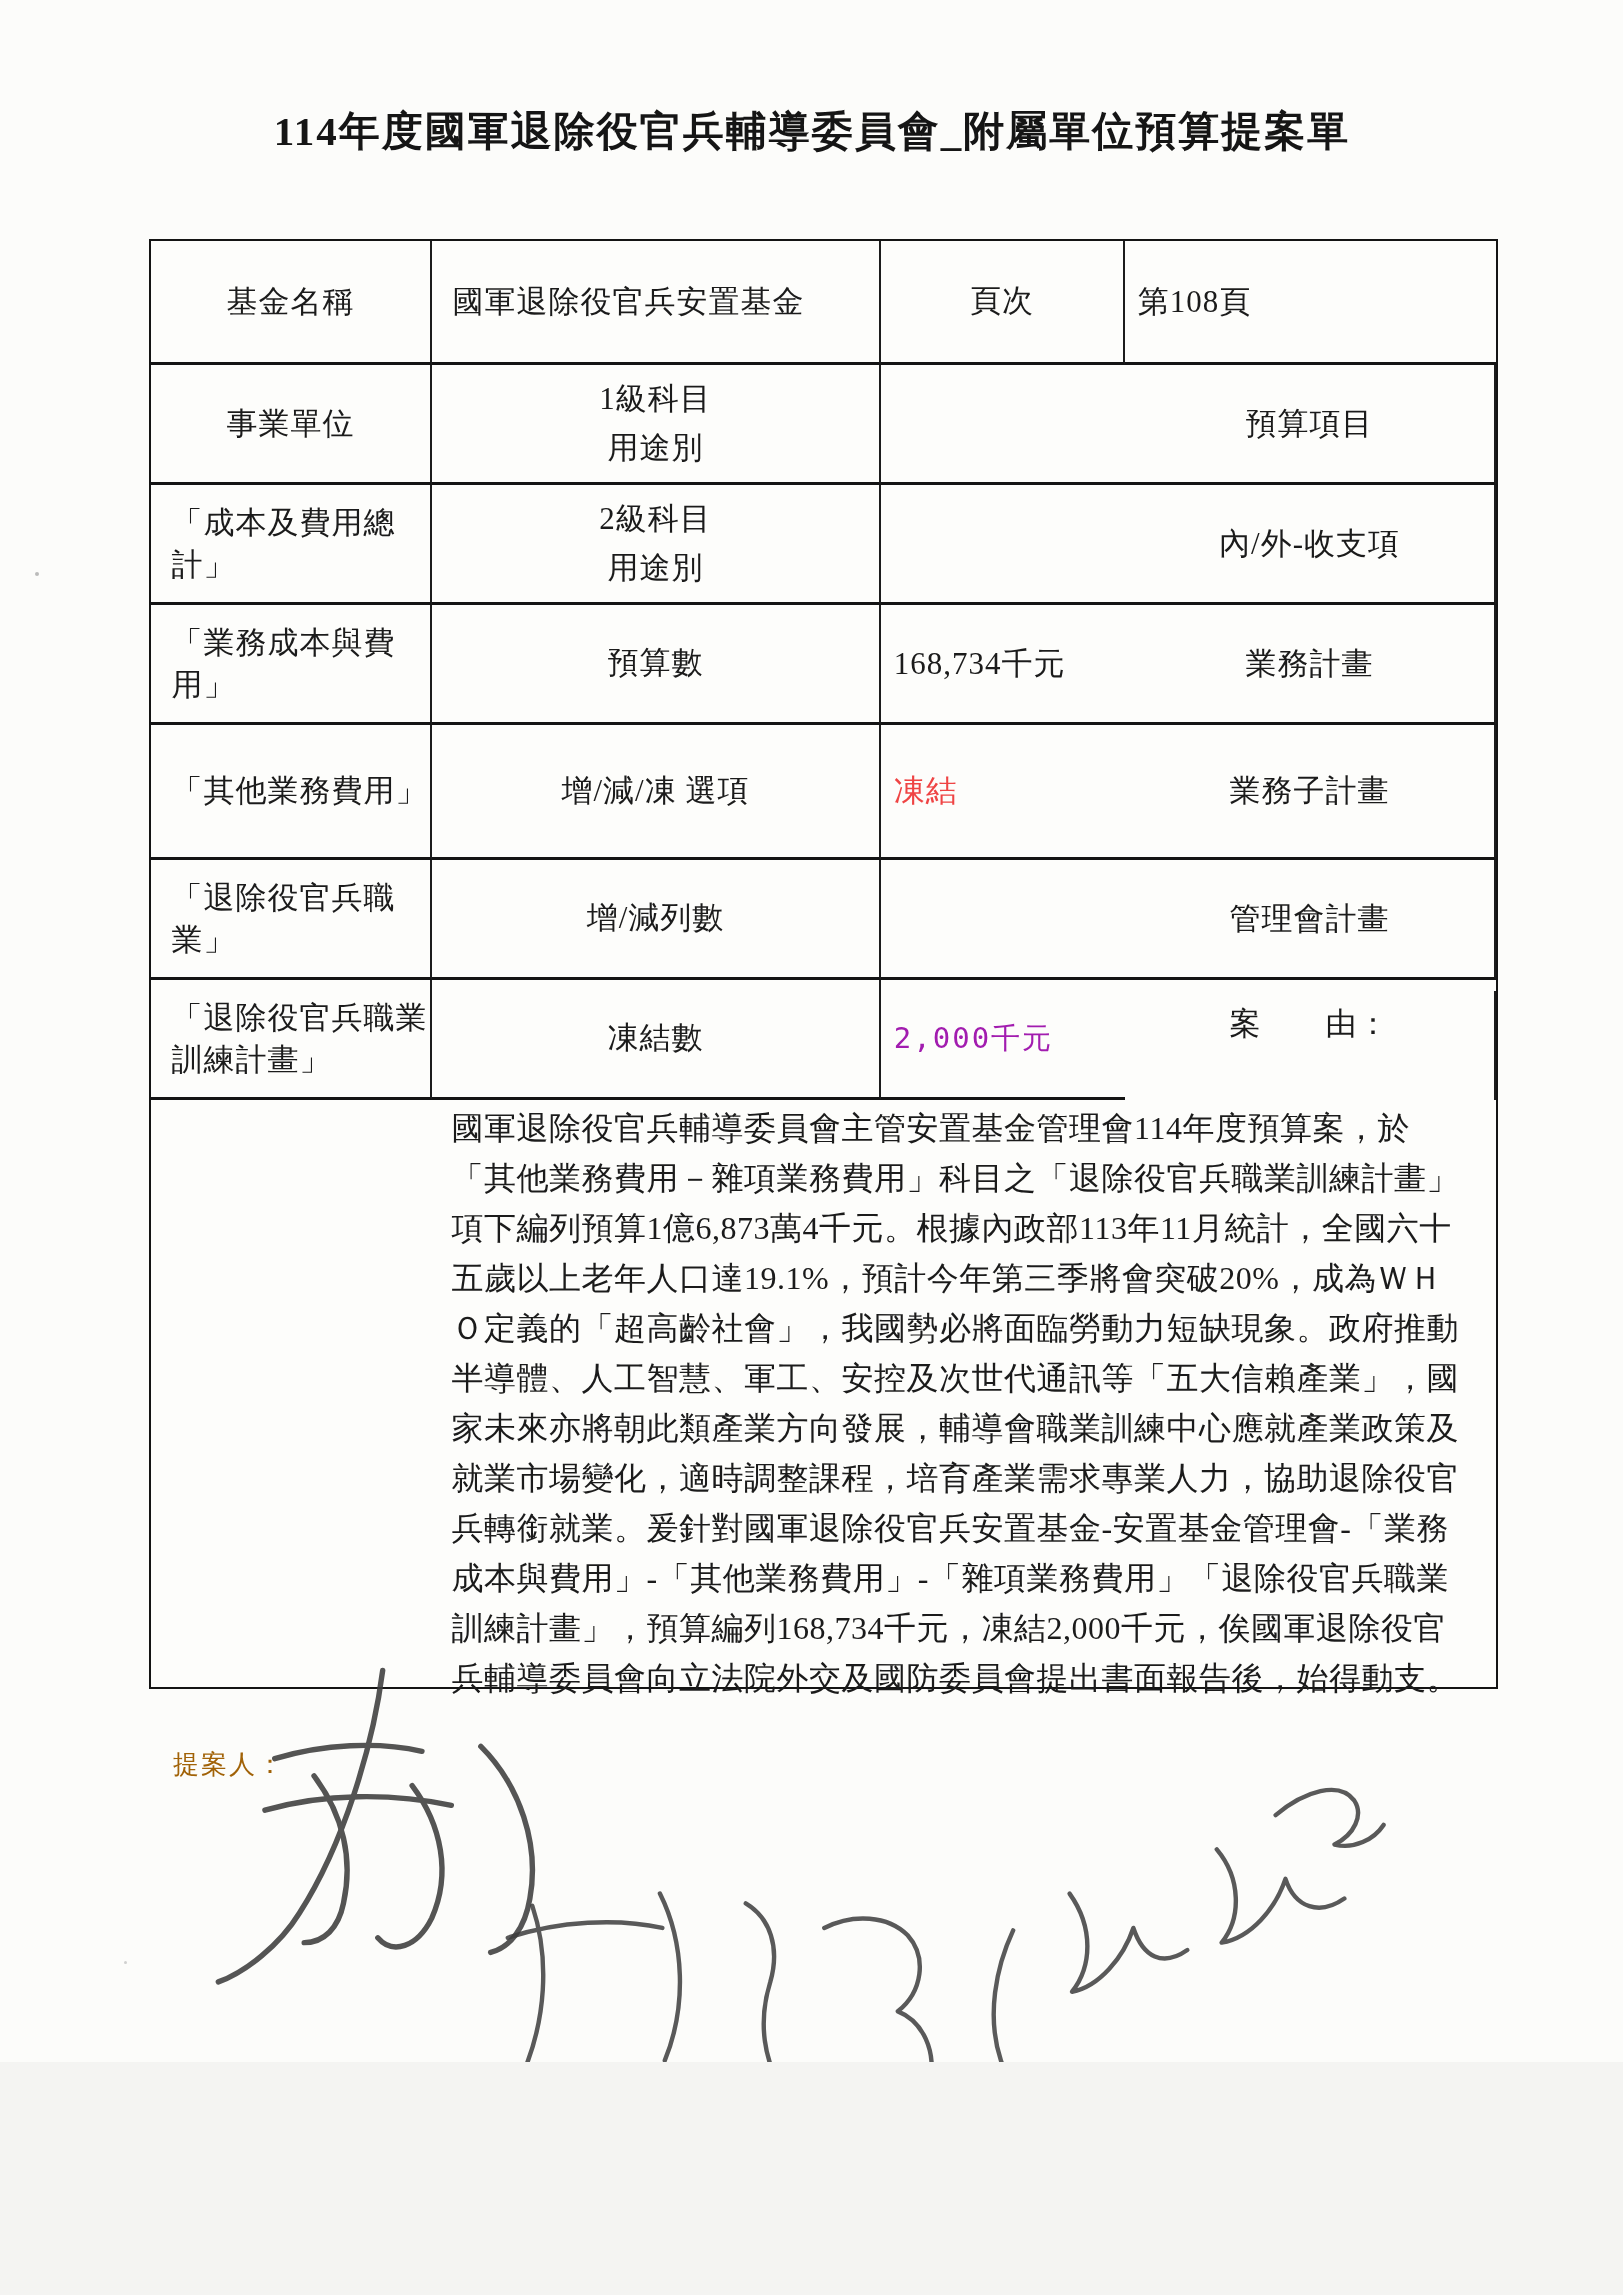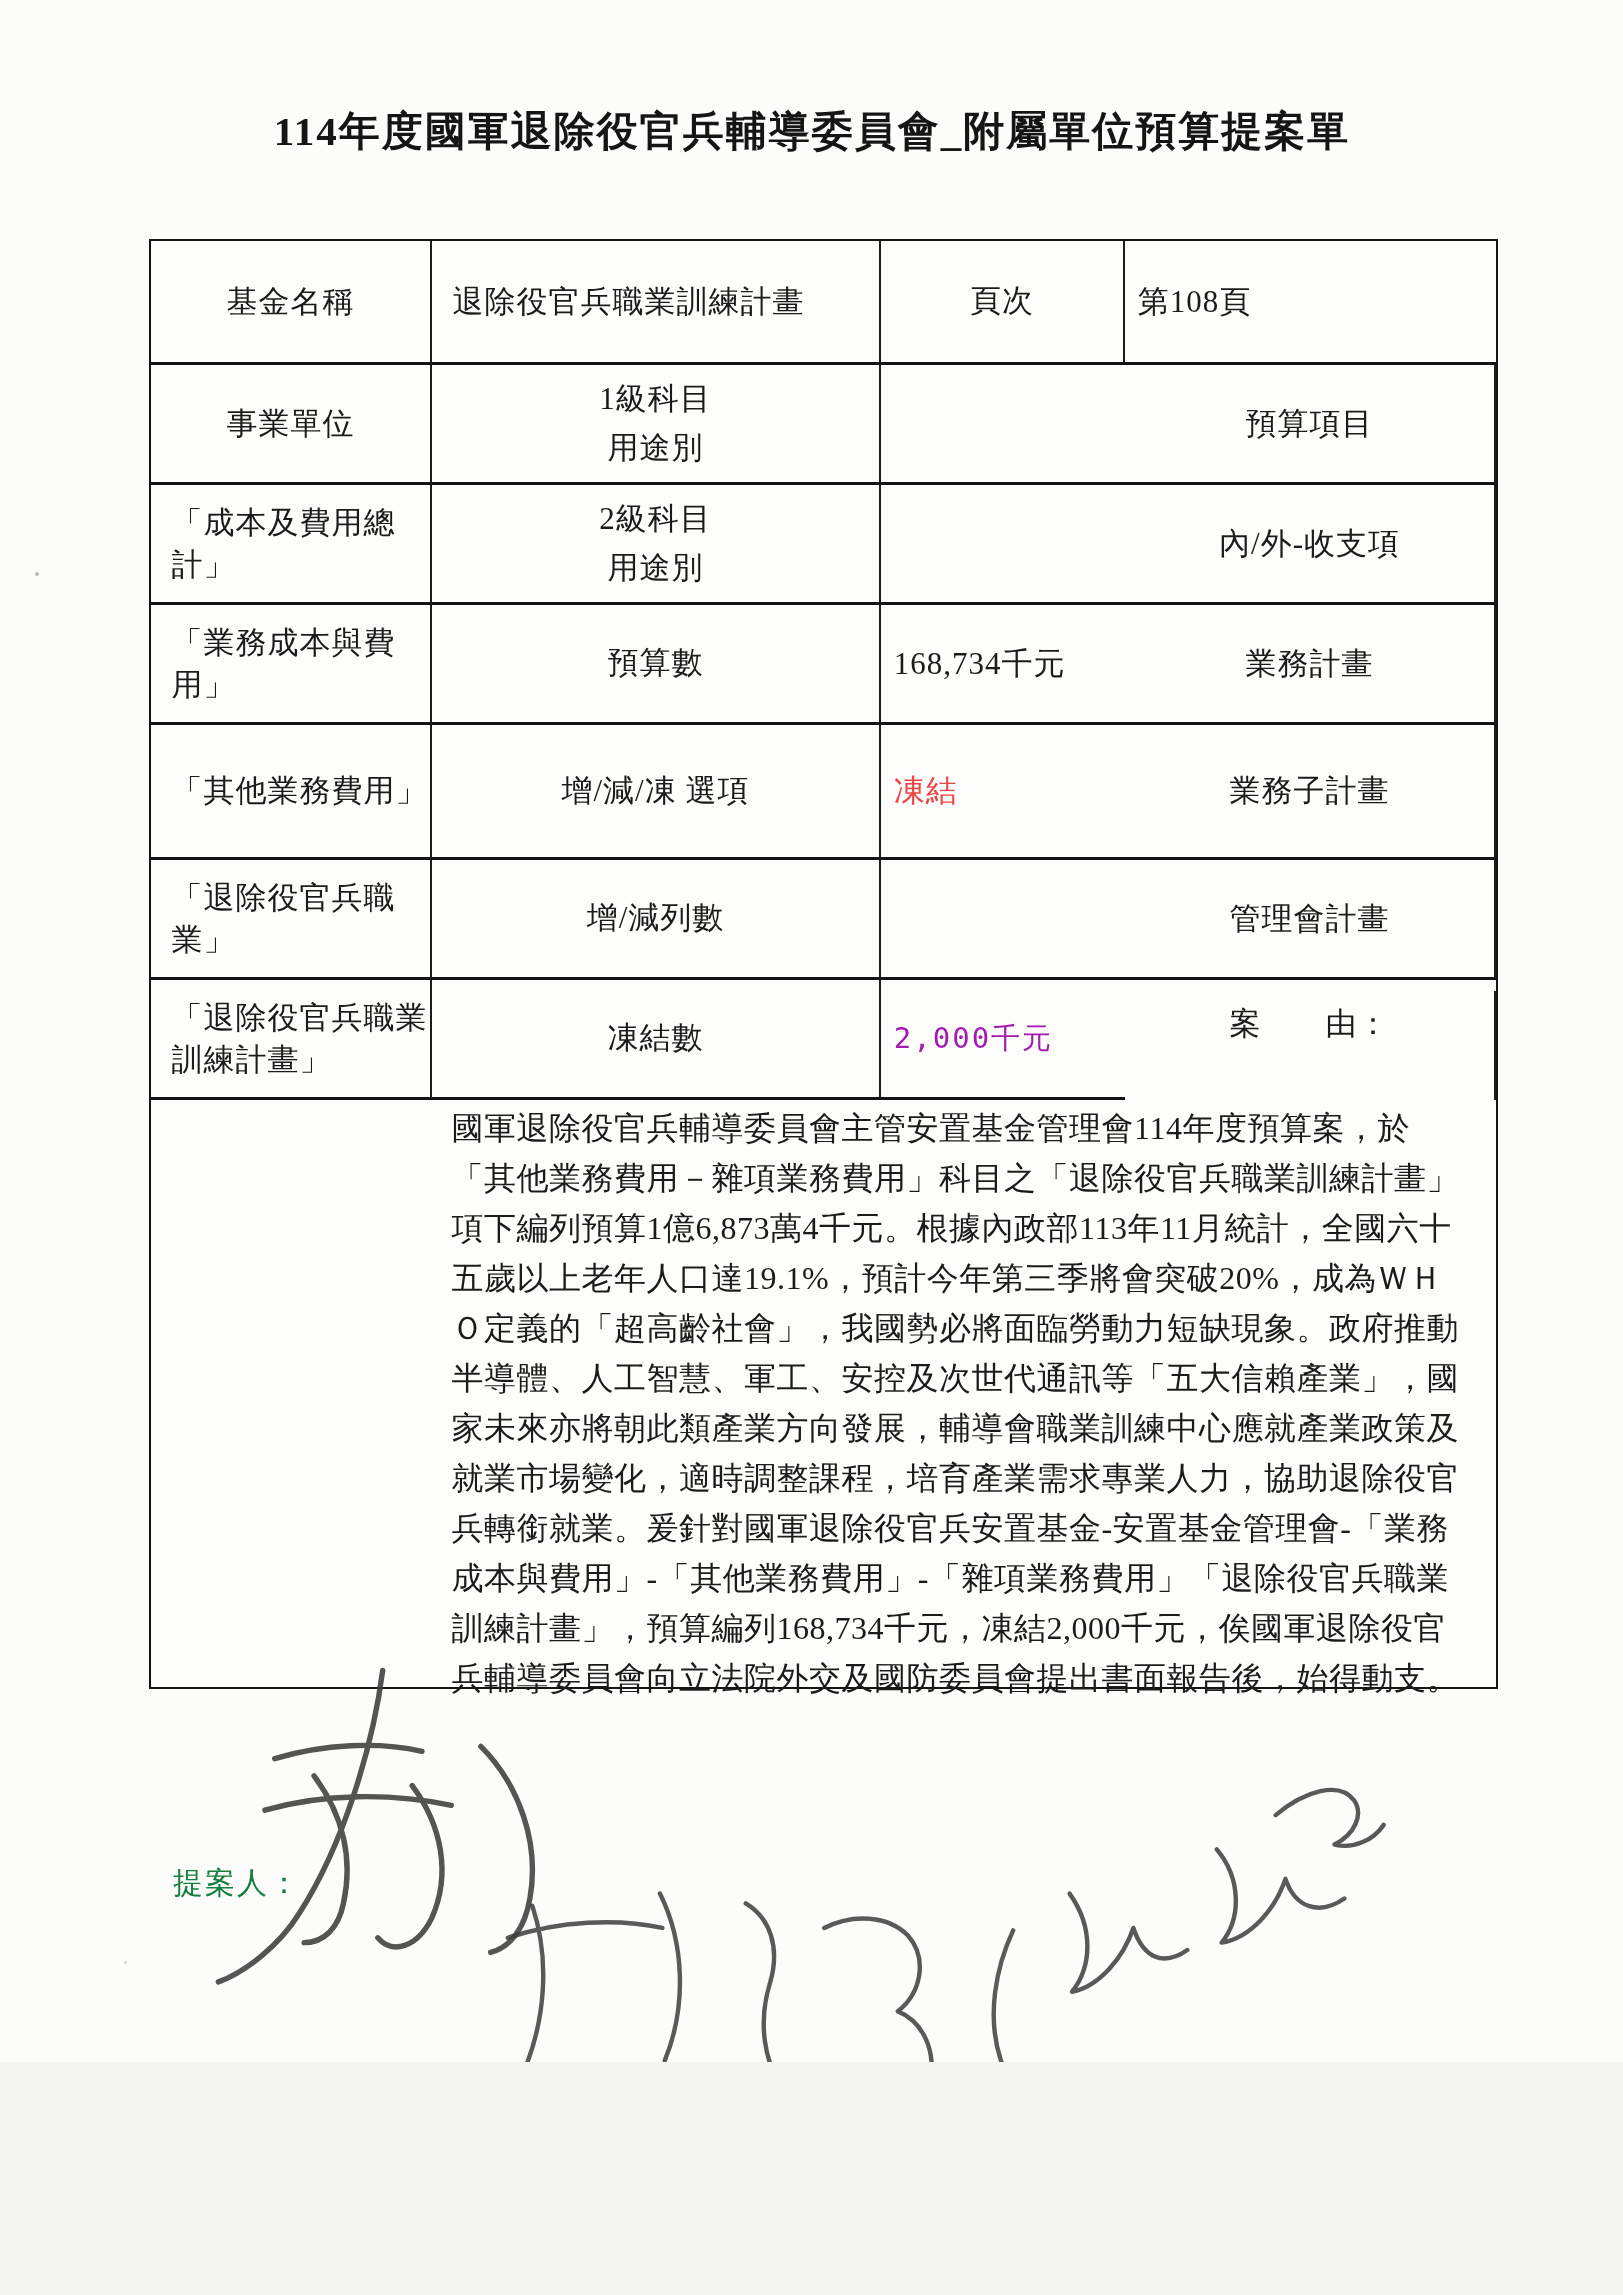--- a/index.html
+++ b/index.html
@@ -52,22 +52,22 @@
   .case-text-cell{
     grid-column:2 / 5;
     align-items:flex-start;
     padding:2.9px 13.7px 0 19.6px;
     font-size:32px;line-height:50px;letter-spacing:0.5px;
     white-space:pre-line;
     text-align:justify;
     border-radius:28px;
   }
   .proposer-label{
-    position:absolute;left:173px;top:1863px;
-    font-size:30px;letter-spacing:2px;color:#15803d;
+    position:absolute;left:173px;top:1747px;
+    font-size:26px;letter-spacing:2px;color:#a16207;
   }
   .page-number{
     position:absolute;left:810px;top:2182px;
     font-size:39px;color:#1f1f1f;
     border-bottom:2.5px solid #2e2e2e;
     padding:0 4.9px 3.9px 4.9px;
   }
   .hidden-data{position:absolute;width:0.5px;height:0.5px;overflow:hidden;opacity:0;}
   .ink-overlay{position:absolute;left:0;top:1658px;}
   .speck{position:absolute;background:#8f8f8f;border-radius:50%;}
@@ -78,21 +78,21 @@
 </head>
 <body>
 
 <div class="page">
 
   <div class="doc-title">114年度國軍退除役官兵輔導委員會_附屬單位預算提案單</div>
 
   <div class="budget-table">
 
     <div class="cell label-cell">基金名稱</div>
-    <div class="cell value-cell">退除役官兵職業訓練計畫</div>
+    <div class="cell value-cell">國軍退除役官兵安置基金</div>
     <div class="cell field-cell">頁次</div>
     <div class="cell fieldvalue-cell last-col">第108頁</div>
 
     <div class="cell label-cell">事業單位</div>
     <div class="cell field-cell">1級科目
 用途別</div>
     <div class="cell fieldvalue-cell last-col"></div>
 
     <div class="cell label-cell">預算項目</div>
     <div class="cell value-cell">「成本及費用總計」</div>

